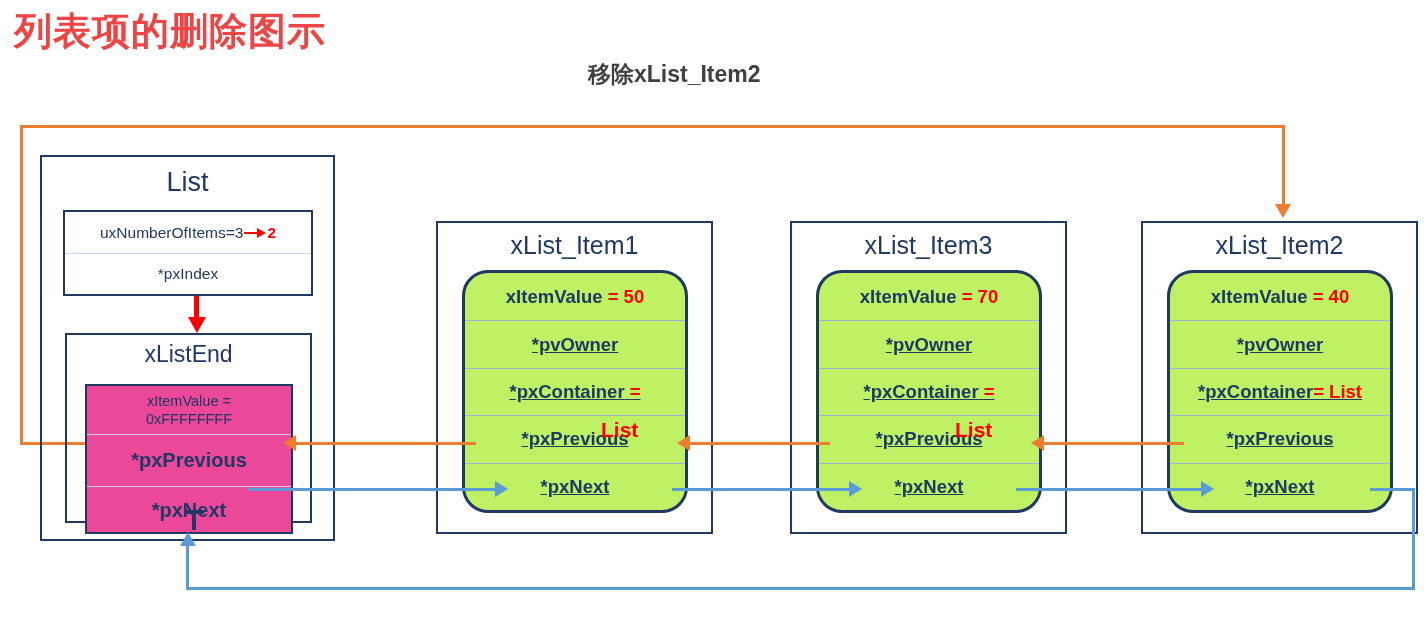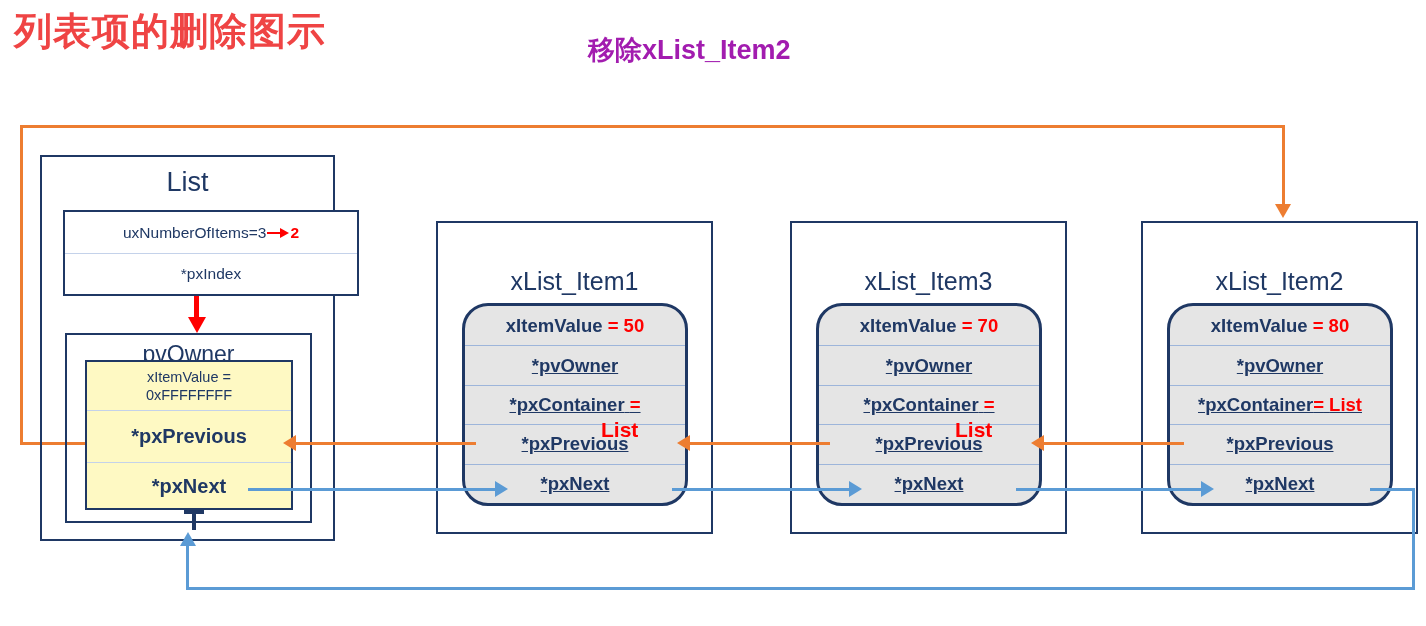--- a/index.html
+++ b/index.html
@@ -25,24 +25,24 @@
   
   #page-title {
     left: 14px; top: 6px;
     font-size: 38px;
     font-weight: 700;
     color: #ef4444;
     letter-spacing: 1px;
     white-space: nowrap;
   }
   #subtitle {
-    left: 588px; top: 32px;
-    font-size: 27px;
+    left: 588px; top: 59px;
+    font-size: 23px;
     font-weight: 700;
-    color: #a21caf;
+    color: #404040;
     white-space: nowrap;
   }
 
   
   .outer-box {
     border: 2px solid #1f3864;
     background: transparent;
     box-sizing: border-box;
   }
   .box-title {
@@ -51,21 +51,21 @@
     text-align: center;
     color: #1f3864;
     white-space: nowrap;
   }
 
   
   #list-outer { left: 40px; top: 155px; width: 295px; height: 386px; }
   #list-title { top: 10px; font-size: 27px; }
 
   #list-table {
-    left: 63px; top: 210px; width: 296px; height: 86px;
+    left: 63px; top: 210px; width: 250px; height: 86px;
     border: 2px solid #1f3864;
     box-sizing: border-box;
     background: #fff;
   }
   #list-table .row {
     height: 50%;
     display: flex;
     align-items: center;
     justify-content: center;
     box-sizing: border-box;
@@ -113,24 +113,24 @@
     border-top: 16px solid #ff0000;
     border-left: 9px solid transparent;
     border-right: 9px solid transparent;
   }
 
   
   #xlistend-outer { left: 65px; top: 333px; width: 247px; height: 190px; }
   #xlistend-title { top: 6px; font-size: 23px; }
 
   #xlistend-table {
-    left: 85px; top: 360px; width: 208px; height: 150px;
+    left: 85px; top: 384px; width: 208px; height: 150px;
     border: 2.5px solid #1f3864;
     box-sizing: border-box;
-    background: #fef9c3;
+    background: #ec4899;
   }
   #xlistend-table .row {
     display: flex;
     align-items: center;
     justify-content: center;
     box-sizing: border-box;
     color: #1f3864;
     white-space: nowrap;
     text-align: center;
   }
@@ -145,33 +145,32 @@
   }
   #xlistend-stub-cap {
     left: 184px; top: 510px; width: 20px; height: 4px; background: #1f3864;
   }
 
   
   .item-outer { width: 277px; height: 313px; top: 221px; }
   #item1-outer { left: 436px; }
   #item3-outer { left: 790px; }
   #item2-outer { left: 1141px; }
-  .item-title { top: 8px; font-size: 25px; margin-top: 36px; }
+  .item-title { top: 8px; font-size: 25px; }
 
   .item-table {
     position: absolute;
     top: 270px;
     width: 226px;
-    height: 203px;
+    height: 243px;
     border: 3px solid #1f3864;
     border-radius: 26px;
     box-sizing: border-box;
-    background: #e5e5e5;
+    background: #bef264;
     overflow: hidden;
-    margin-top: 33px;
   }
   #item1-table { left: 462px; }
   #item3-table { left: 816px; }
   #item2-table { left: 1167px; }
 
   .item-table .row {
     height: 20%;
     display: flex;
     align-items: center;
     justify-content: center;
@@ -261,21 +260,21 @@
       <span>*pxIndex</span>
     </div>
   </div>
 
   <div class="abs" id="red-down">
     <div class="shaft"></div>
     <div class="head"></div>
   </div>
 
   <div class="abs outer-box" id="xlistend-outer">
-    <div class="box-title" id="xlistend-title">pvOwner</div>
+    <div class="box-title" id="xlistend-title">xListEnd</div>
   </div>
 
   <div class="abs" id="xlistend-table">
     <div class="row r-val">
       <div>
         <div>xItemValue =</div>
         <div>0xFFFFFFFF</div>
       </div>
     </div>
     <div class="row r-prev">
@@ -330,21 +329,21 @@
       <span>*pxNext</span>
     </div>
   </div>
   <div class="list-tag" id="item3-listtag">List</div>
 
   <div class="abs outer-box item-outer" id="item2-outer">
     <div class="box-title item-title">xList_Item2</div>
   </div>
   <div class="item-table" id="item2-table">
     <div class="row">
-      <span>xItemValue</span>&nbsp;<span class="red">=</span>&nbsp;<span class="red">80</span>
+      <span>xItemValue</span>&nbsp;<span class="red">=</span>&nbsp;<span class="red">40</span>
     </div>
     <div class="row">
       <span>*pvOwner</span>
     </div>
     <div class="row">
       <span>*pxContainer</span><span class="red">=</span>&nbsp;<span class="red">List</span>
     </div>
     <div class="row">
       <span>*pxPrevious</span>
     </div>

